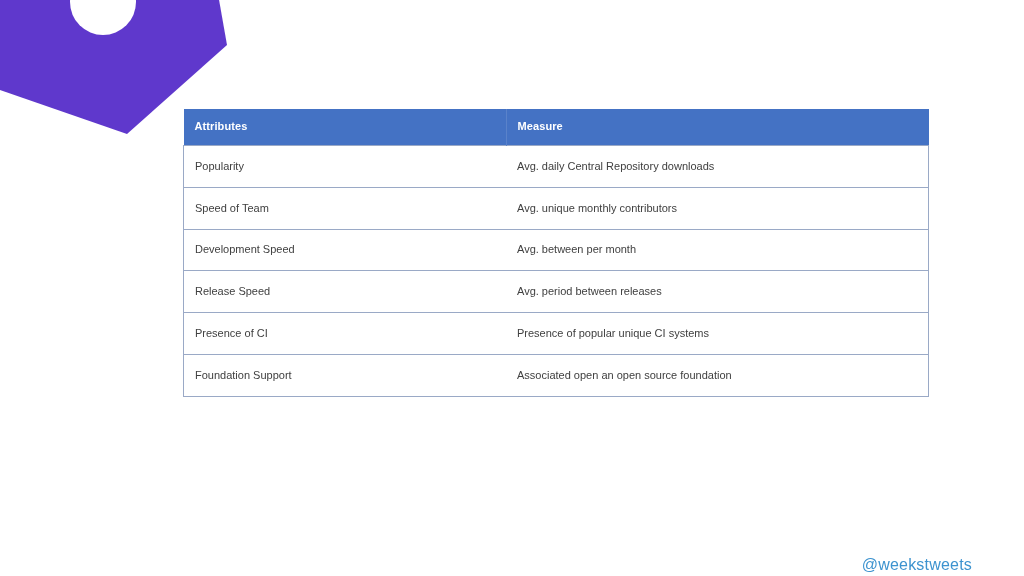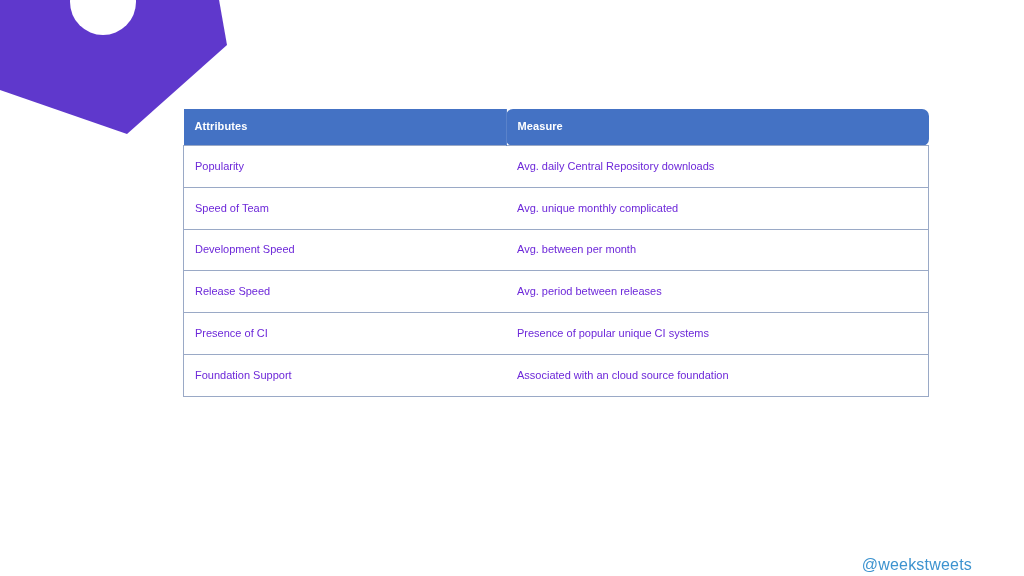--- a/index.html
+++ b/index.html
@@ -59,37 +59,37 @@
     font-weight: bold;
     letter-spacing: 0.1px;
   }
   #attributes-table thead th.col-attributes {
     border-right: 1px solid #5a82ca;
   }
 
   #attributes-table tbody td {
     height: 40.8px;
     background: #ffffff;
-    color: #6d28d9;
+    color: #404040;
     font-weight: normal;
     border-top: 1px solid #9aa9c6;
     border-bottom: 1px solid #9aa9c6;
   }
   #attributes-table tbody td.col-attributes {
     border-left: 1px solid #9aa9c6;
   }
   #attributes-table tbody td.col-measure {
     border-right: 1px solid #9aa9c6;
   }
   #attributes-table tbody tr:last-child td {
     border-bottom: 1px solid #9aa9c6;
   }
 
   .col-attributes { width: 311px; }
-  .col-measure    { width: 411px; border-radius: 7px; }
+  .col-measure    { width: 411px; }
 
   
   #watermark {
     position: absolute;
     right: 52px;
     bottom: 2px;
     font-size: 16px;
     color: #3d93cf;
     letter-spacing: 0.2px;
     white-space: nowrap;
@@ -117,36 +117,36 @@
         <th class="col-measure">Measure</th>
       </tr>
     </thead>
     <tbody>
       <tr>
         <td class="col-attributes">Popularity</td>
         <td class="col-measure">Avg. daily Central Repository downloads</td>
       </tr>
       <tr>
         <td class="col-attributes">Speed of Team</td>
-        <td class="col-measure">Avg. unique monthly complicated</td>
+        <td class="col-measure">Avg. unique monthly contributors</td>
       </tr>
       <tr>
         <td class="col-attributes">Development Speed</td>
         <td class="col-measure">Avg. between per month</td>
       </tr>
       <tr>
         <td class="col-attributes">Release Speed</td>
         <td class="col-measure">Avg. period between releases</td>
       </tr>
       <tr>
         <td class="col-attributes">Presence of CI</td>
         <td class="col-measure">Presence of popular unique CI systems</td>
       </tr>
       <tr>
         <td class="col-attributes">Foundation Support</td>
-        <td class="col-measure">Associated with an cloud source foundation</td>
+        <td class="col-measure">Associated open an open source foundation</td>
       </tr>
     </tbody>
   </table>
 
   <div id="watermark">@weekstweets</div>
 
 </div>
 
 </body></html>

